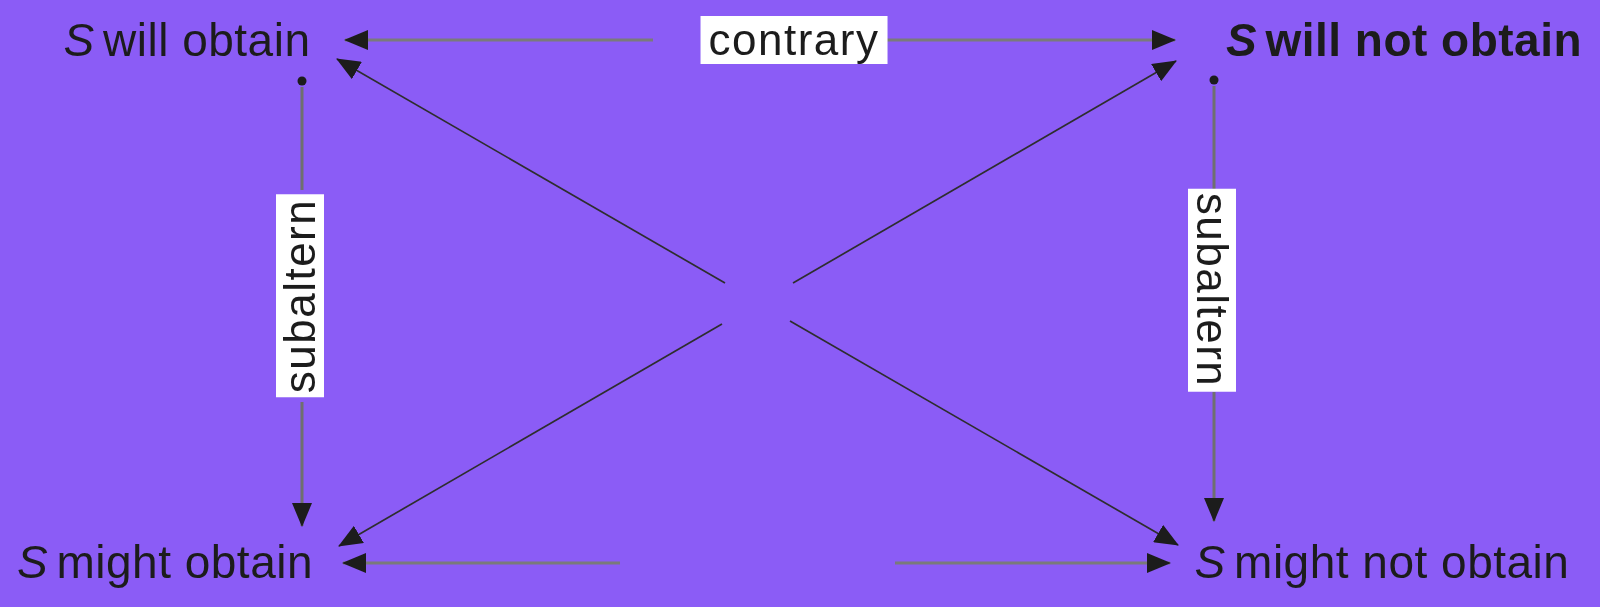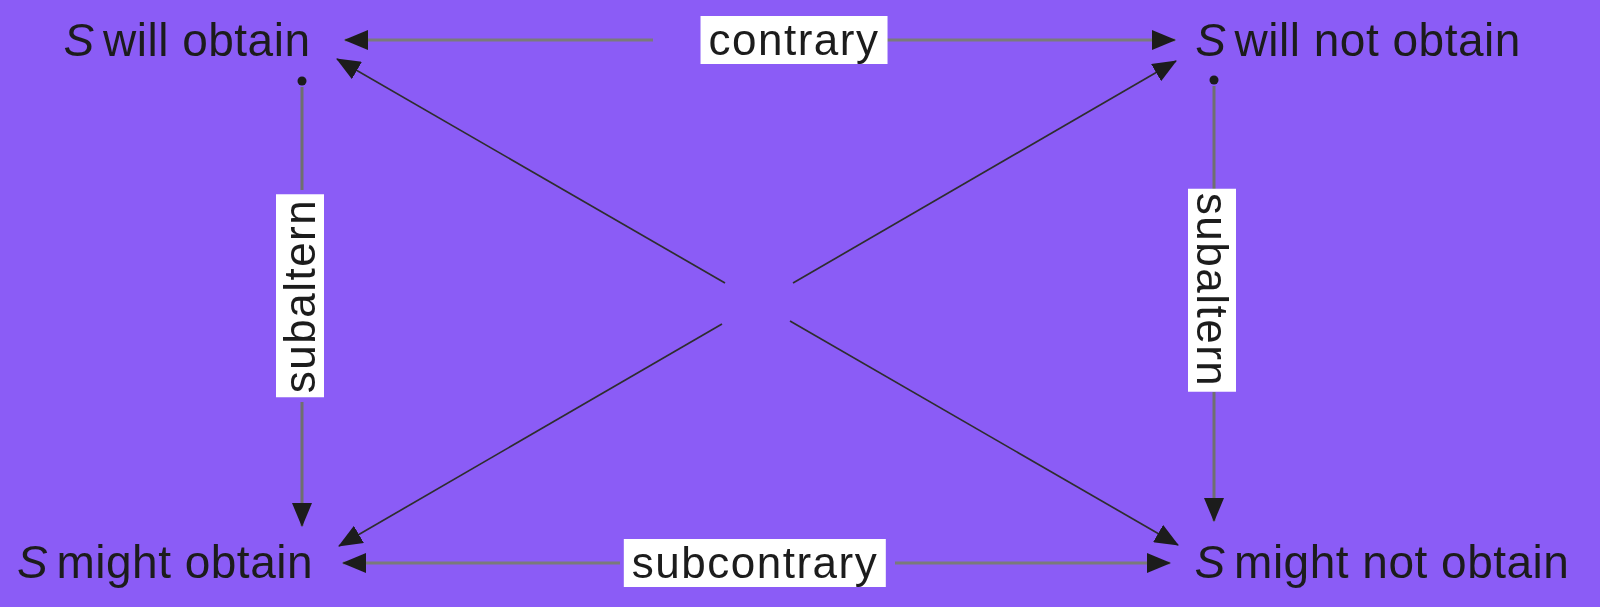--- a/index.html
+++ b/index.html
@@ -97,34 +97,33 @@
     <g>
       <line class="dline" x1="1176" y1="61" x2="793" y2="283" marker-start="url(#ah)"></line>
       <line class="dline" x1="722" y1="324" x2="339" y2="546" marker-end="url(#ah)"></line>
     </g>
   </svg>
 
   <div class="label node-label" style="left:187px; top:40px;">
     <span class="subject">S</span><span>will obtain</span>
   </div>
 
-  <div class="label node-label" style="left:1358px; top:40px;">
+  <div class="label node-label" style="left:1404px; top:40px;font-weight:bold;">
     <span class="subject">S</span><span>will not obtain</span>
   </div>
 
   <div class="label node-label" style="left:165px; top:562px;">
     <span class="subject">S</span><span>might obtain</span>
   </div>
 
   <div class="label node-label" style="left:1382px; top:562px;">
     <span class="subject">S</span><span>might not obtain</span>
   </div>
 
   <div class="label edge-label" style="left:794px; top:40px;">contrary</div>
 
-  <div class="label edge-label" style="left:755px; top:563px;">subcontrary</div>
 
 
   <div class="label edge-label vertical-left" style="left:300px; top:296px;">subaltern</div>
 
   <div class="label edge-label vertical-right" style="left:1212px; top:290px;">subaltern</div>
 
 </div>
 
 </body></html>

